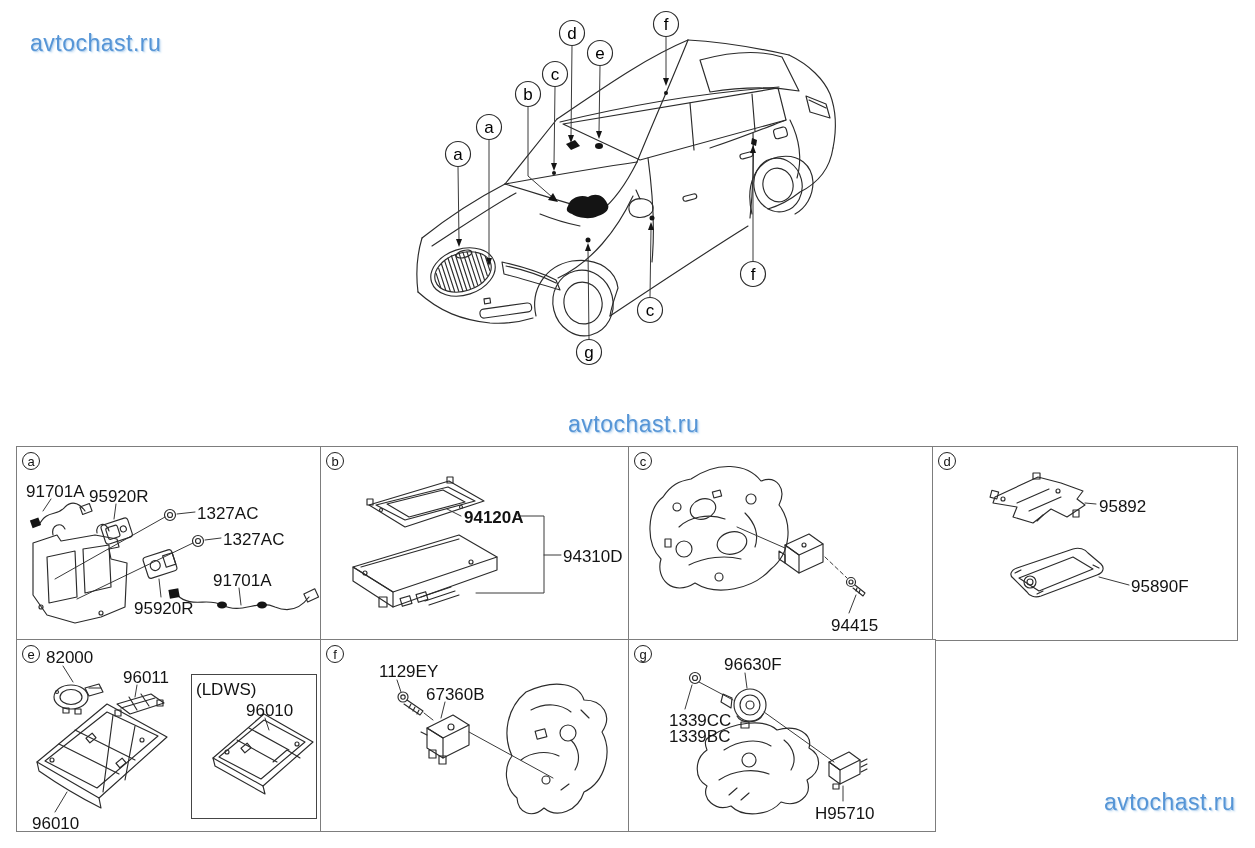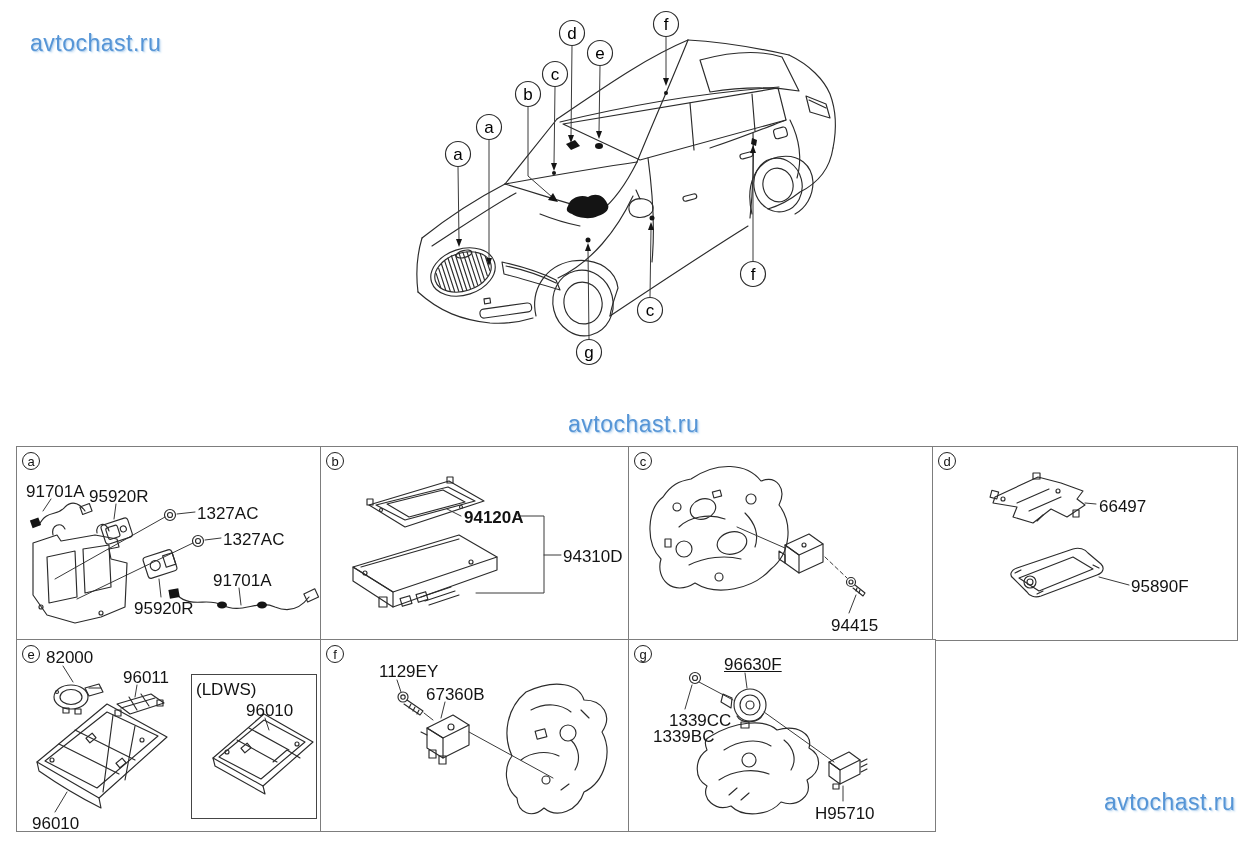--- a/index.html
+++ b/index.html
@@ -348,21 +348,21 @@
         <path class="thin" d="M152,56 L163,57"></path>
 
         <path d="M80,131 C76,128 78,123 84,121 L140,102 C146,100 152,102 155,106 L168,117 C172,121 170,126 164,128 L108,149 C102,151 96,149 94,145 Z"></path>
         <path d="M86,131 L140,110 L160,122 L106,144 Z"></path>
         <circle cx="97" cy="135" r="6"></circle>
           <circle cx="97" cy="135" r="3"></circle>
         <path d="M82,126 L88,123 M160,118 L166,121 M104,147 L110,144"></path>
         <path class="thin" d="M166,130 L196,138"></path>
       </g>
     </svg>
-    <span class="plabel" style="left:166px;top:50px;">66497</span>
+    <span class="plabel" style="left:166px;top:50px;">95892</span>
     <span class="plabel" style="left:198px;top:130px;">95890F</span>
   </div>
 
   <div class="cell" style="left:16px;top:639px;width:306px;height:193px;">
     <span class="cell-letter">e</span>
     <div class="ldws-box" style="left:174px;top:34px;width:124px;height:143px;"></div>
     <svg class="sketch" width="303" height="190" viewBox="0 0 303 190">
       <g class="ln">
 
         <path class="thin" d="M46,26 L56,42"></path>
@@ -483,19 +483,19 @@
         <path d="M100,155 L108,148 M112,160 L120,153"></path>
 
         <path d="M200,122 L220,112 L231,120 L211,130 Z"></path>
         <path d="M200,122 L200,136 L211,144 L211,130 Z"></path>
         <path d="M211,144 L231,134 L231,120"></path>
         <path d="M232,122 L238,119 M232,127 L238,124 M232,132 L238,129"></path>
         <rect x="204" y="144" width="6" height="5"></rect>
         <path class="thin" d="M214,146 L214,161"></path>
       </g>
     </svg>
-    <span class="plabel" style="left:95px;top:15px;text-decoration:underline;">96630F</span>
+    <span class="plabel" style="left:95px;top:15px;">96630F</span>
     <span class="plabel" style="left:40px;top:71px;">1339CC</span>
-    <span class="plabel" style="left:24px;top:87px;">1339BC</span>
+    <span class="plabel" style="left:40px;top:87px;">1339BC</span>
     <span class="plabel" style="left:186px;top:164px;">H95710</span>
   </div>
 
 </div>
 
 </body></html>

